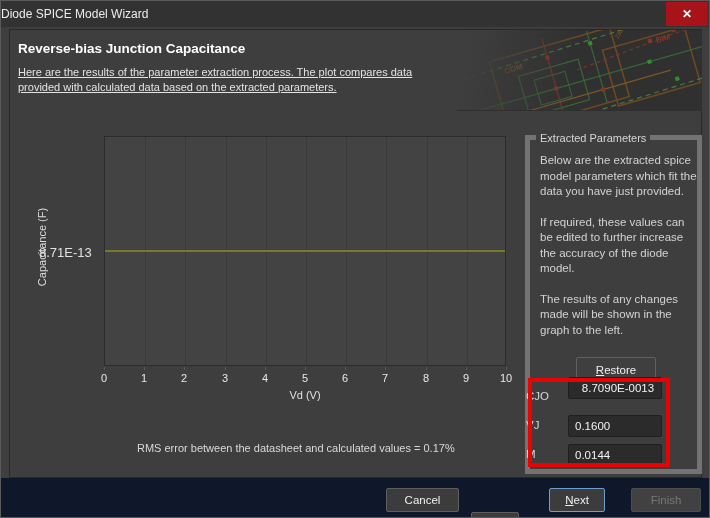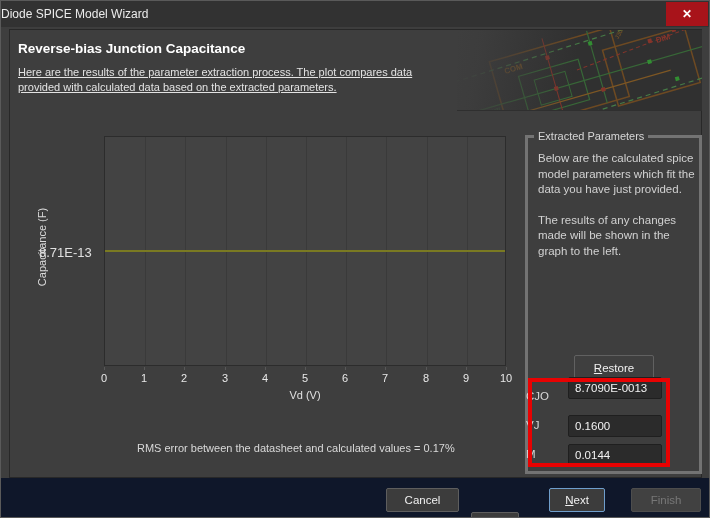--- a/index.html
+++ b/index.html
@@ -36,21 +36,21 @@
   .tickmark{position:absolute;top:366px;width:1px;height:3px;background:#585858;}
   .xaxis-label{position:absolute;left:103px;top:388px;width:402px;text-align:center;font-size:11px;color:#e0e0e0;}
   
   .legend{position:absolute;left:157px;top:414px;height:20px;background:#ffffff;border:1px solid #9d9d9d;
     display:inline-flex;align-items:center;padding:0 9px;gap:16px;}
   .legend-item{display:flex;align-items:center;gap:6px;}
   .legend-swatch{width:18px;height:2px;}
   .legend-label{font-size:11px;color:#1c2733;}
   .rms-text{position:absolute;left:136px;top:441px;font-size:11px;color:#d9d9d9;}
   
-  .groupbox{position:absolute;left:524px;top:134px;width:177px;height:339px;border:3px solid #737373;}
+  .groupbox{position:absolute;left:524px;top:134px;width:177px;height:339px;border:5px solid #737373;}
   .groupbox-label{position:absolute;left:6px;top:-8px;background:#3e3e3e;padding:0 4px;font-size:11px;color:#d6d6d6;}
   .groupbox p{margin:0 0 15px 0;padding:0;font-size:11.5px;line-height:15.5px;color:#d2d2d2;}
   .groupbox .ptext{position:absolute;left:10px;top:13px;width:160px;}
   .restore-btn{
     position:absolute;left:46px;top:217px;width:80px;height:25px;background:#3f3f3f;border:1px solid #616161;
     border-radius:2px;color:#f0f0f0;font-size:11.5px;cursor:pointer;
   }
   .param-row-label{position:absolute;width:36px;text-align:left;font-size:11.5px;color:#d8d8d8;}
   .param-input{
     position:absolute;left:567px;width:94px;height:22px;background:#2b2b2b;border:1px solid #1f1f1f;
@@ -161,28 +161,29 @@
   <span class="xtick" style="left:490px">10</span>
 
   <div class="xaxis-label">Vd (V)</div>
 
 
   <div class="rms-text">RMS error between the datasheet and calculated values = 0.17%</div>
 
   <div class="groupbox">
     <span class="groupbox-label">Extracted Parameters</span>
     <div class="ptext">
-      <p>Below are the calculated spice model parameters which fit the data you have just provided.</p>
+      <p>Below are the extracted spice model parameters which fit the data you have just provided.</p>
+      <p>If required, these values can be edited to further increase the accuracy of the diode model.</p>
       <p>The results of any changes made will be shown in the graph to the left.</p>
     </div>
     <button class="restore-btn"><span class="mn" style="text-decoration:underline">R</span><span>estore</span></button>
   </div>
 
   <div class="param-row-label" style="left:525px;top:389px">CJO</div>
-  <input class="param-input" style="top: 376px;" value="8.7090E-0013">
+  <input class="param-input" style="top: 376px; text-align: center;" value="8.7090E-0013">
   <div class="param-row-label" style="left:525px;top:418px">VJ</div>
   <input class="param-input" style="top: 414px;" value="0.1600">
   <div class="param-row-label" style="left:525px;top:447px">M</div>
   <input class="param-input" style="top: 443px;" value="0.0144">
 
   <div class="annotation-rect"></div>
 
   <div class="footer-bar">
     <button class="dlg-btn btn-cancel">Cancel</button>
     <button class="dlg-btn btn-back"><span class="mn">B</span><span>ack</span></button>

